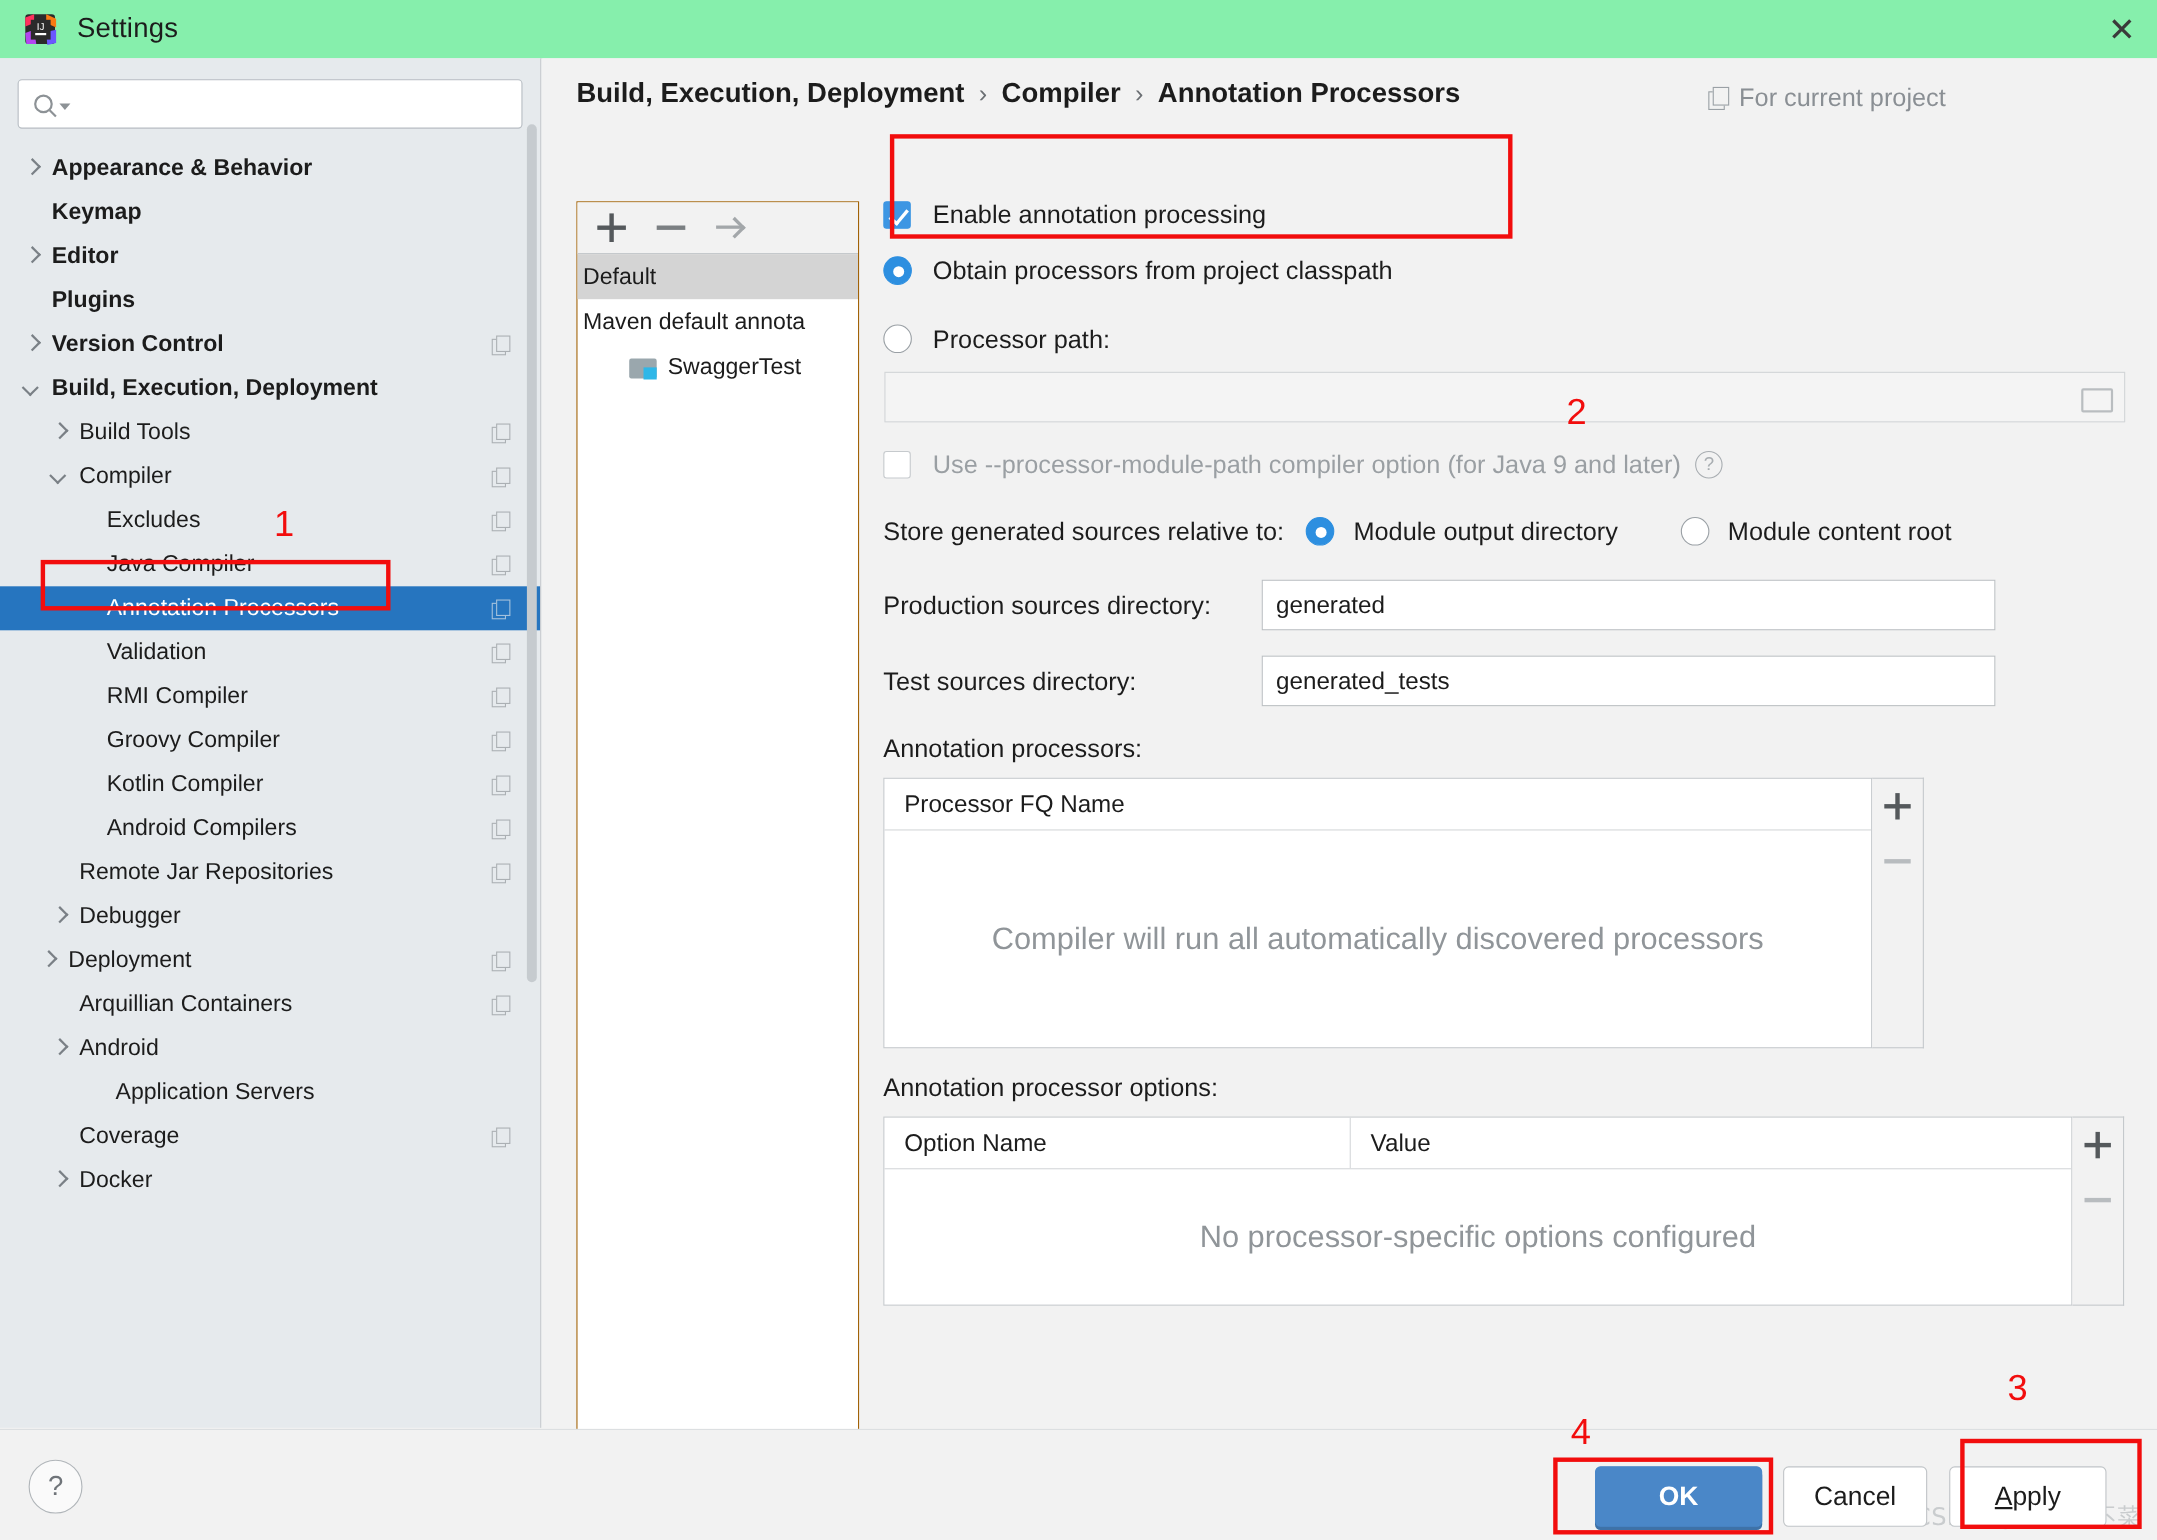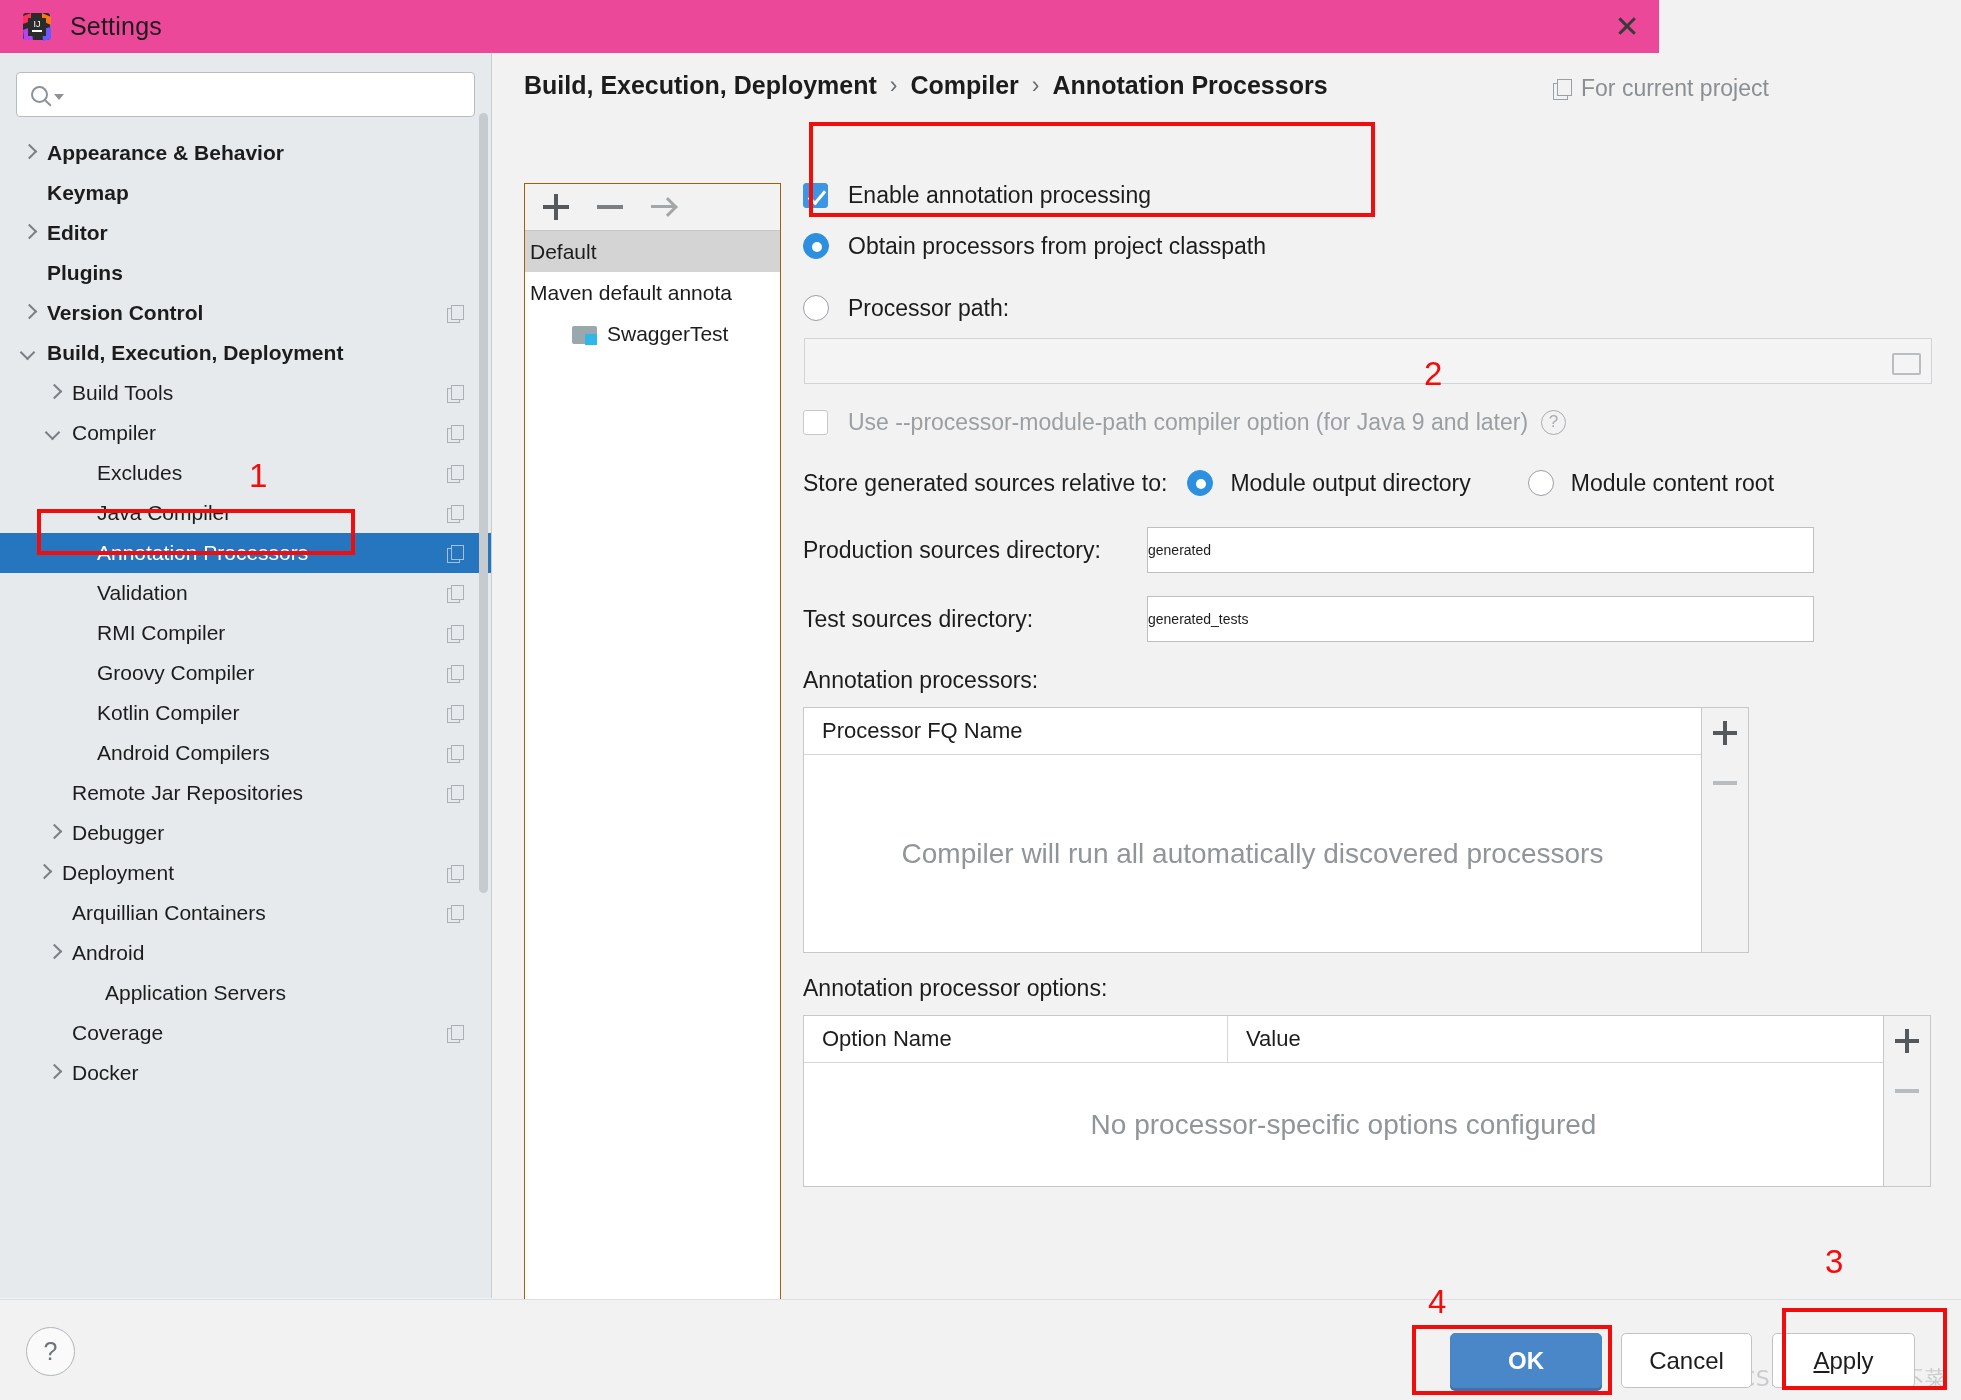--- a/index.html
+++ b/index.html
@@ -8,22 +8,22 @@
     width:1961px; height:1400px;
     font-family:"Liberation Sans", sans-serif;
     background:#f2f2f2;
     overflow:hidden;
     position:relative;
     -webkit-font-smoothing:antialiased;
   }
 
   
   #titlebar{
-    position:absolute; left:0; top:0; width:1659px; height:53px;
-    background:#ec4899;
+    position:absolute; left:0; top:0; width:1961px; height:53px;
+    background:#86efac;
     display:flex; align-items:center;
   }
   #ij-logo{ margin-left:22px; width:30px; height:30px; position:relative; flex:none; }
   #title-text{
     margin-left:18px; font-size:25px; color:#1c1c1c; letter-spacing:.2px;
   }
   #close-btn{
     position:absolute; right:0; top:0; width:64px; height:53px;
     display:flex; align-items:center; justify-content:center;
     font-size:30px; color:#3a3a3a; font-weight:300; cursor:pointer;
@@ -169,22 +169,22 @@
     flex:none; position:relative; cursor:pointer;
   }
   .radio.on{ background:#2d8fe0; border-color:#2d8fe0; }
   .radio.on::after{
     content:""; position:absolute; left:8px; top:8px; width:10px;height:10px;border-radius:50%;
     background:#ffffff;
   }
 
   .txtfield{
     background:#ffffff;border:1px solid #bcc0c3;height:46px;
-    display:flex;align-items:center;
-    font-size:14px;color:#1c1c1c;
+    display:flex;align-items:center;padding-left:12px;
+    font-size:22px;color:#1c1c1c;
   }
   .txtfield.disabled{ background:#f4f4f4; border-color:#d2d5d7; }
   .browse-icon{ position:absolute; right:14px; top:13px; width:26px;height:21px;}
   .browse-icon::before{content:"";position:absolute;left:0;top:2px;width:25px;height:18px;
      border:2px solid #b9bdc0;border-radius:2px;}
 
   .help-circle{
     width:25px;height:25px;border:1.8px solid #a8adb1;border-radius:50%;
     display:flex;align-items:center;justify-content:center;
     font-size:17px;color:#a8adb1; flex:none; cursor:pointer;

